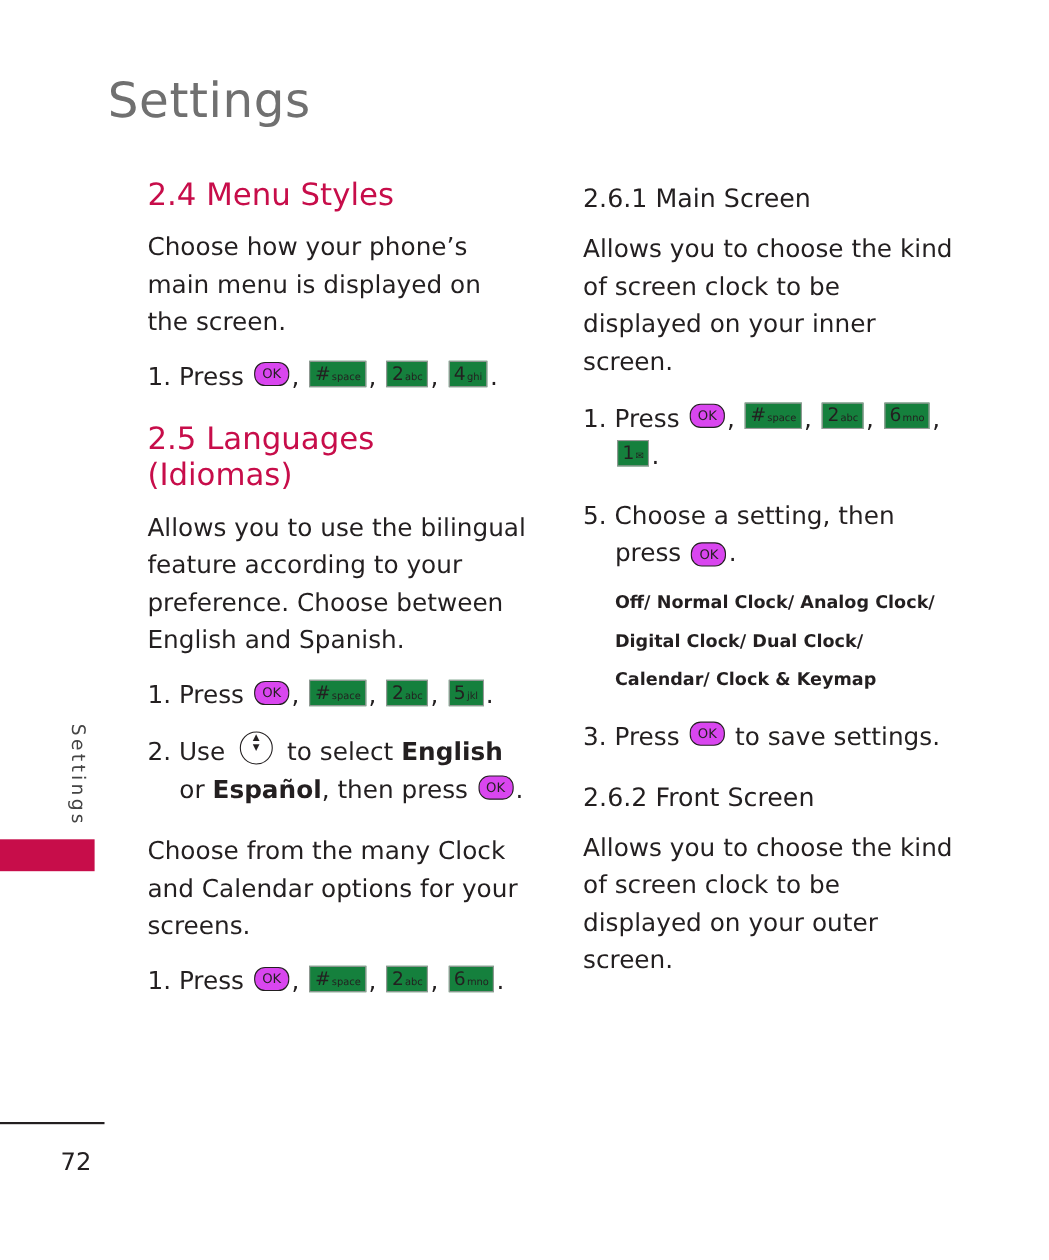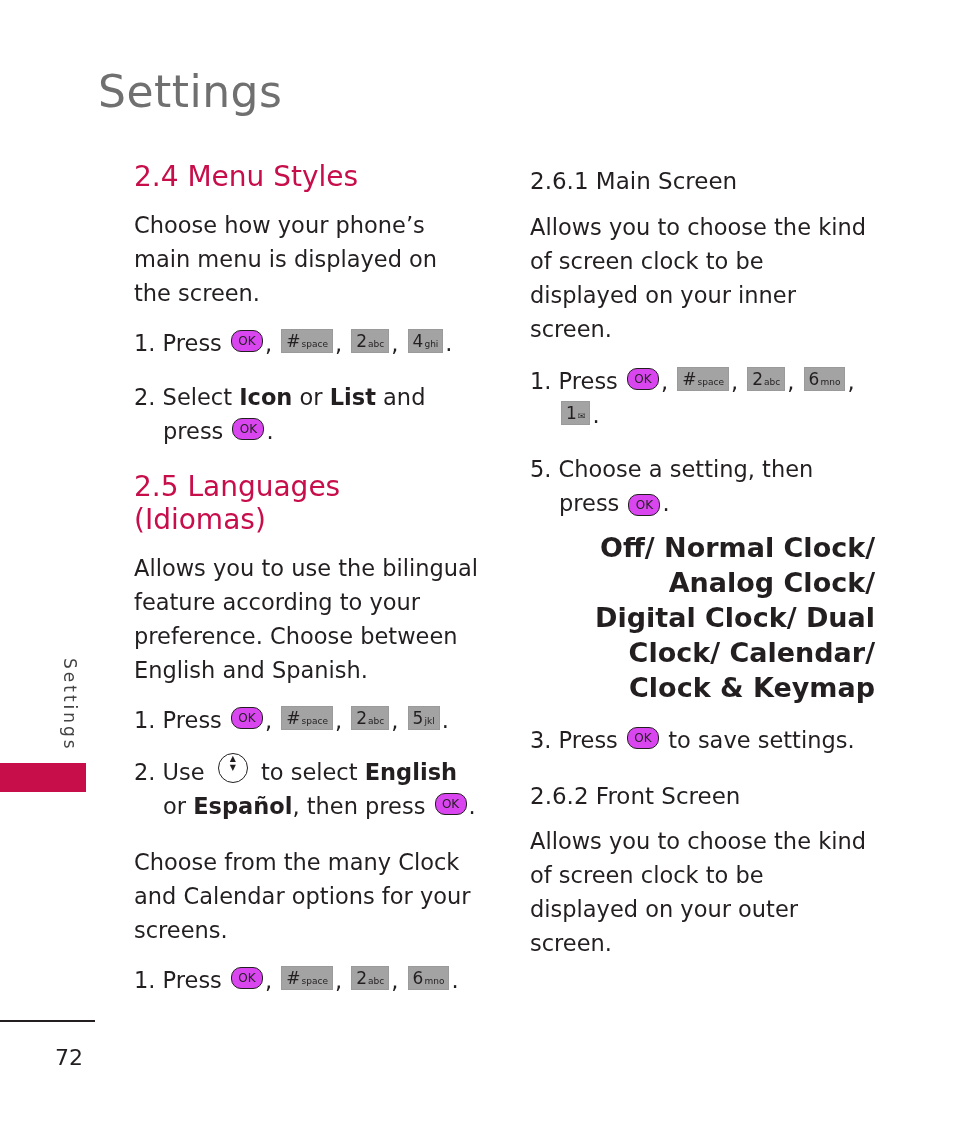--- a/index.html
+++ b/index.html
@@ -8,23 +8,23 @@
   .page-title { position: absolute; left: 98px; top: 66px; font-size: 44px; color: #707070;
                 font-weight: normal; margin: 0; letter-spacing: 0.5px; }
   .col { position: absolute; top: 160px; }
   .col-left { left: 134px; width: 345px; }
   .col-right { left: 530px; width: 345px; }
   h2.sec { color: #c70d4a; font-weight: normal; font-size: 28px; margin: 0; line-height: 1.2; }
   h3.sub { font-weight: normal; font-size: 23px; margin: 0; line-height: 1.2; color: #231f20; }
   p.body { font-size: 22.5px; line-height: 34px; margin: 0; }
   .step { font-size: 22.5px; line-height: 34px; margin: 0; padding-left: 29px; text-indent: -29px; }
   .step b, .opts { font-weight: bold; }
-  .opts { font-size: 27px; line-height: 35px; margin: 0; padding-left: 29px; text-align: right; }
+  .opts { font-size: 16px; line-height: 35px; margin: 0; padding-left: 29px; }
   .key { display: inline-block; vertical-align: middle; height: 22px; border: 1px solid #9a9a9a;
-         background: #a3a3a3; padding: 0 4px; line-height: 22px; font-size: 17px; text-indent: 0;
+         background: #15803d; padding: 0 4px; line-height: 22px; font-size: 17px; text-indent: 0;
          color: #231f20; margin: 0 2px; position: relative; top: -3px; }
   .key small { font-size: 9px; margin-left: 1px; }
   .ok { display: inline-block; vertical-align: middle; width: 30px; height: 20px; border: 1.4px solid #231f20;
         border-radius: 10px; font-size: 12px; line-height: 20px; text-align: center; text-indent: 0;
         margin: 0 2px; position: relative; top: -3px; background: #d946ef; }
   .nav { display: inline-block; vertical-align: middle; width: 28px; height: 28px; border: 1.3px solid #231f20;
          border-radius: 50%; font-size: 8px; line-height: 9px; text-align: center; text-indent: 0;
          position: relative; top: -5px; margin: 0 6px; }
   .nav span { display:block; }
   .side-label { position: absolute; left: 50px; top: 658px; width: 30px; font-size: 17px; color: #444;
@@ -41,28 +41,20 @@
 <div class="col col-left">
   <section>
     <h2 class="sec">2.4 Menu Styles</h2>
     <p class="body" style="margin-top:14px">Choose how your phone’s main menu is displayed on the screen.</p>
     <p class="step" style="margin-top:16px">
       <span>1. Press</span>
       <span class="ok">OK</span>,
       <span class="key"><span>#</span><small>space</small></span>,
       <span class="key"><span>2</span><small>abc</small></span>,
       <span class="key"><span>4</span><small>ghi</small></span>.
-    </p>
-    <p class="step" style="margin-top:20px">
-      <span>2. Select</span>
-      <b>Icon</b>
-      <span>or</span>
-      <b>List</b>
-      <span>and press</span>
-      <span class="ok">OK</span>.
     </p>
   </section>
 
   <section style="margin-top:22px">
     <h2 class="sec">2.5 Languages (Idiomas)</h2>
     <p class="body" style="margin-top:14px">Allows you to use the bilingual feature according to your preference. Choose between English and Spanish.</p>
     <p class="step" style="margin-top:16px">
       <span>1. Press</span>
       <span class="ok">OK</span>,
       <span class="key"><span>#</span><small>space</small></span>,

